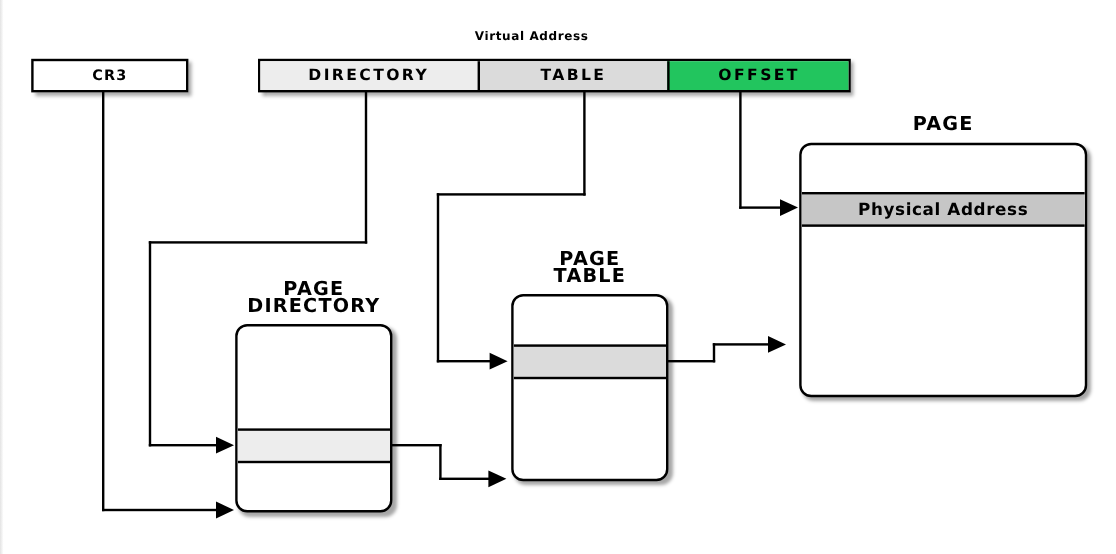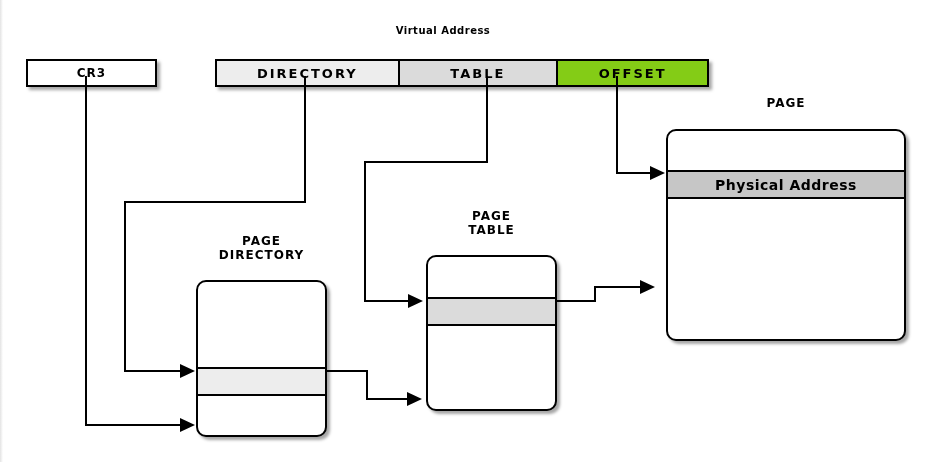--- a/index.html
+++ b/index.html
@@ -4,33 +4,33 @@
 <style>
   html,body{margin:0;padding:0;background:#fff;}
   .stage{
     position:relative;width:930px;height:462px;background:#ffffff;overflow:hidden;
     font-family:"DejaVu Sans","Liberation Sans",sans-serif;color:#000;
   }
   .edge-strip{position:absolute;left:0;top:0;width:3px;height:462px;
     background:linear-gradient(to right,#e3e3e3,#ffffff);}
   .title{position:absolute;left:193px;top:25px;width:500px;text-align:center;
     font-size:10px;font-weight:bold;letter-spacing:0.5px;}
-  .shadowed{box-shadow:3px 3px 3px rgba(0,0,0,0.35);margin-top:10px;}
+  .shadowed{box-shadow:3px 3px 3px rgba(0,0,0,0.35);}
   .cr3-box{position:absolute;left:26px;top:49px;width:131px;height:28px;
     background:#ffffff;border:2px solid #000;box-sizing:border-box;
     display:flex;align-items:center;justify-content:center;
     font-size:12px;font-weight:bold;letter-spacing:1px;}
   .va-bar{position:absolute;left:215px;top:49px;width:494px;height:28px;
     border:2px solid #000;box-sizing:border-box;display:flex;}
   .va-seg{height:100%;display:flex;align-items:center;justify-content:center;
     font-size:13px;font-weight:bold;letter-spacing:2px;box-sizing:border-box;}
   .va-seg.directory{width:182px;}
   .va-seg.table{width:160px;border-left:2px solid #000;}
   .va-seg.offset{width:152px;border-left:2px solid #000;}
-  .node-label{position:absolute;text-align:center;font-size:12px;font-weight:bold;
+  .node-label{position:absolute;text-align:center;font-size:16px;font-weight:bold;
     letter-spacing:1px;line-height:14px;}
   .mem-box{position:absolute;background:#ffffff;border:2px solid #000;
     border-radius:10px;box-sizing:border-box;overflow:hidden;}
   .pd-box{left:196px;top:270px;width:131px;height:157px;}
   .pt-box{left:426px;top:245px;width:131px;height:156px;}
   .page-box{left:666px;top:119px;width:240px;height:212px;}
   .entry-row{position:absolute;left:0;right:0;border-top:2px solid #000;
     border-bottom:2px solid #000;height:25px;}
   .pd-row{top:85px;}
   .pt-row{top:40px;}
@@ -52,21 +52,21 @@
     <span>CR3</span>
   </div>
 
   <div class="va-bar shadowed">
     <div class="va-seg directory" style="background-color: rgb(237, 237, 237);">
       <span>DIRECTORY</span>
     </div>
     <div class="va-seg table" style="background-color: rgb(219, 219, 219);">
       <span>TABLE</span>
     </div>
-    <div class="va-seg offset" style="background-color: #84cc16; align-items: center;">
+    <div class="va-seg offset" style="background-color: #22c55e; align-items: center;">
       <span>OFFSET</span>
     </div>
   </div>
 
   <div class="node-label" style="left:196px;top:234px;width:131px;">
     <div>PAGE</div>
     <div>DIRECTORY</div>
   </div>
   <div class="mem-box pd-box shadowed">
     <div class="entry-row pd-row" style="background-color: rgb(237, 237, 237);"></div>

